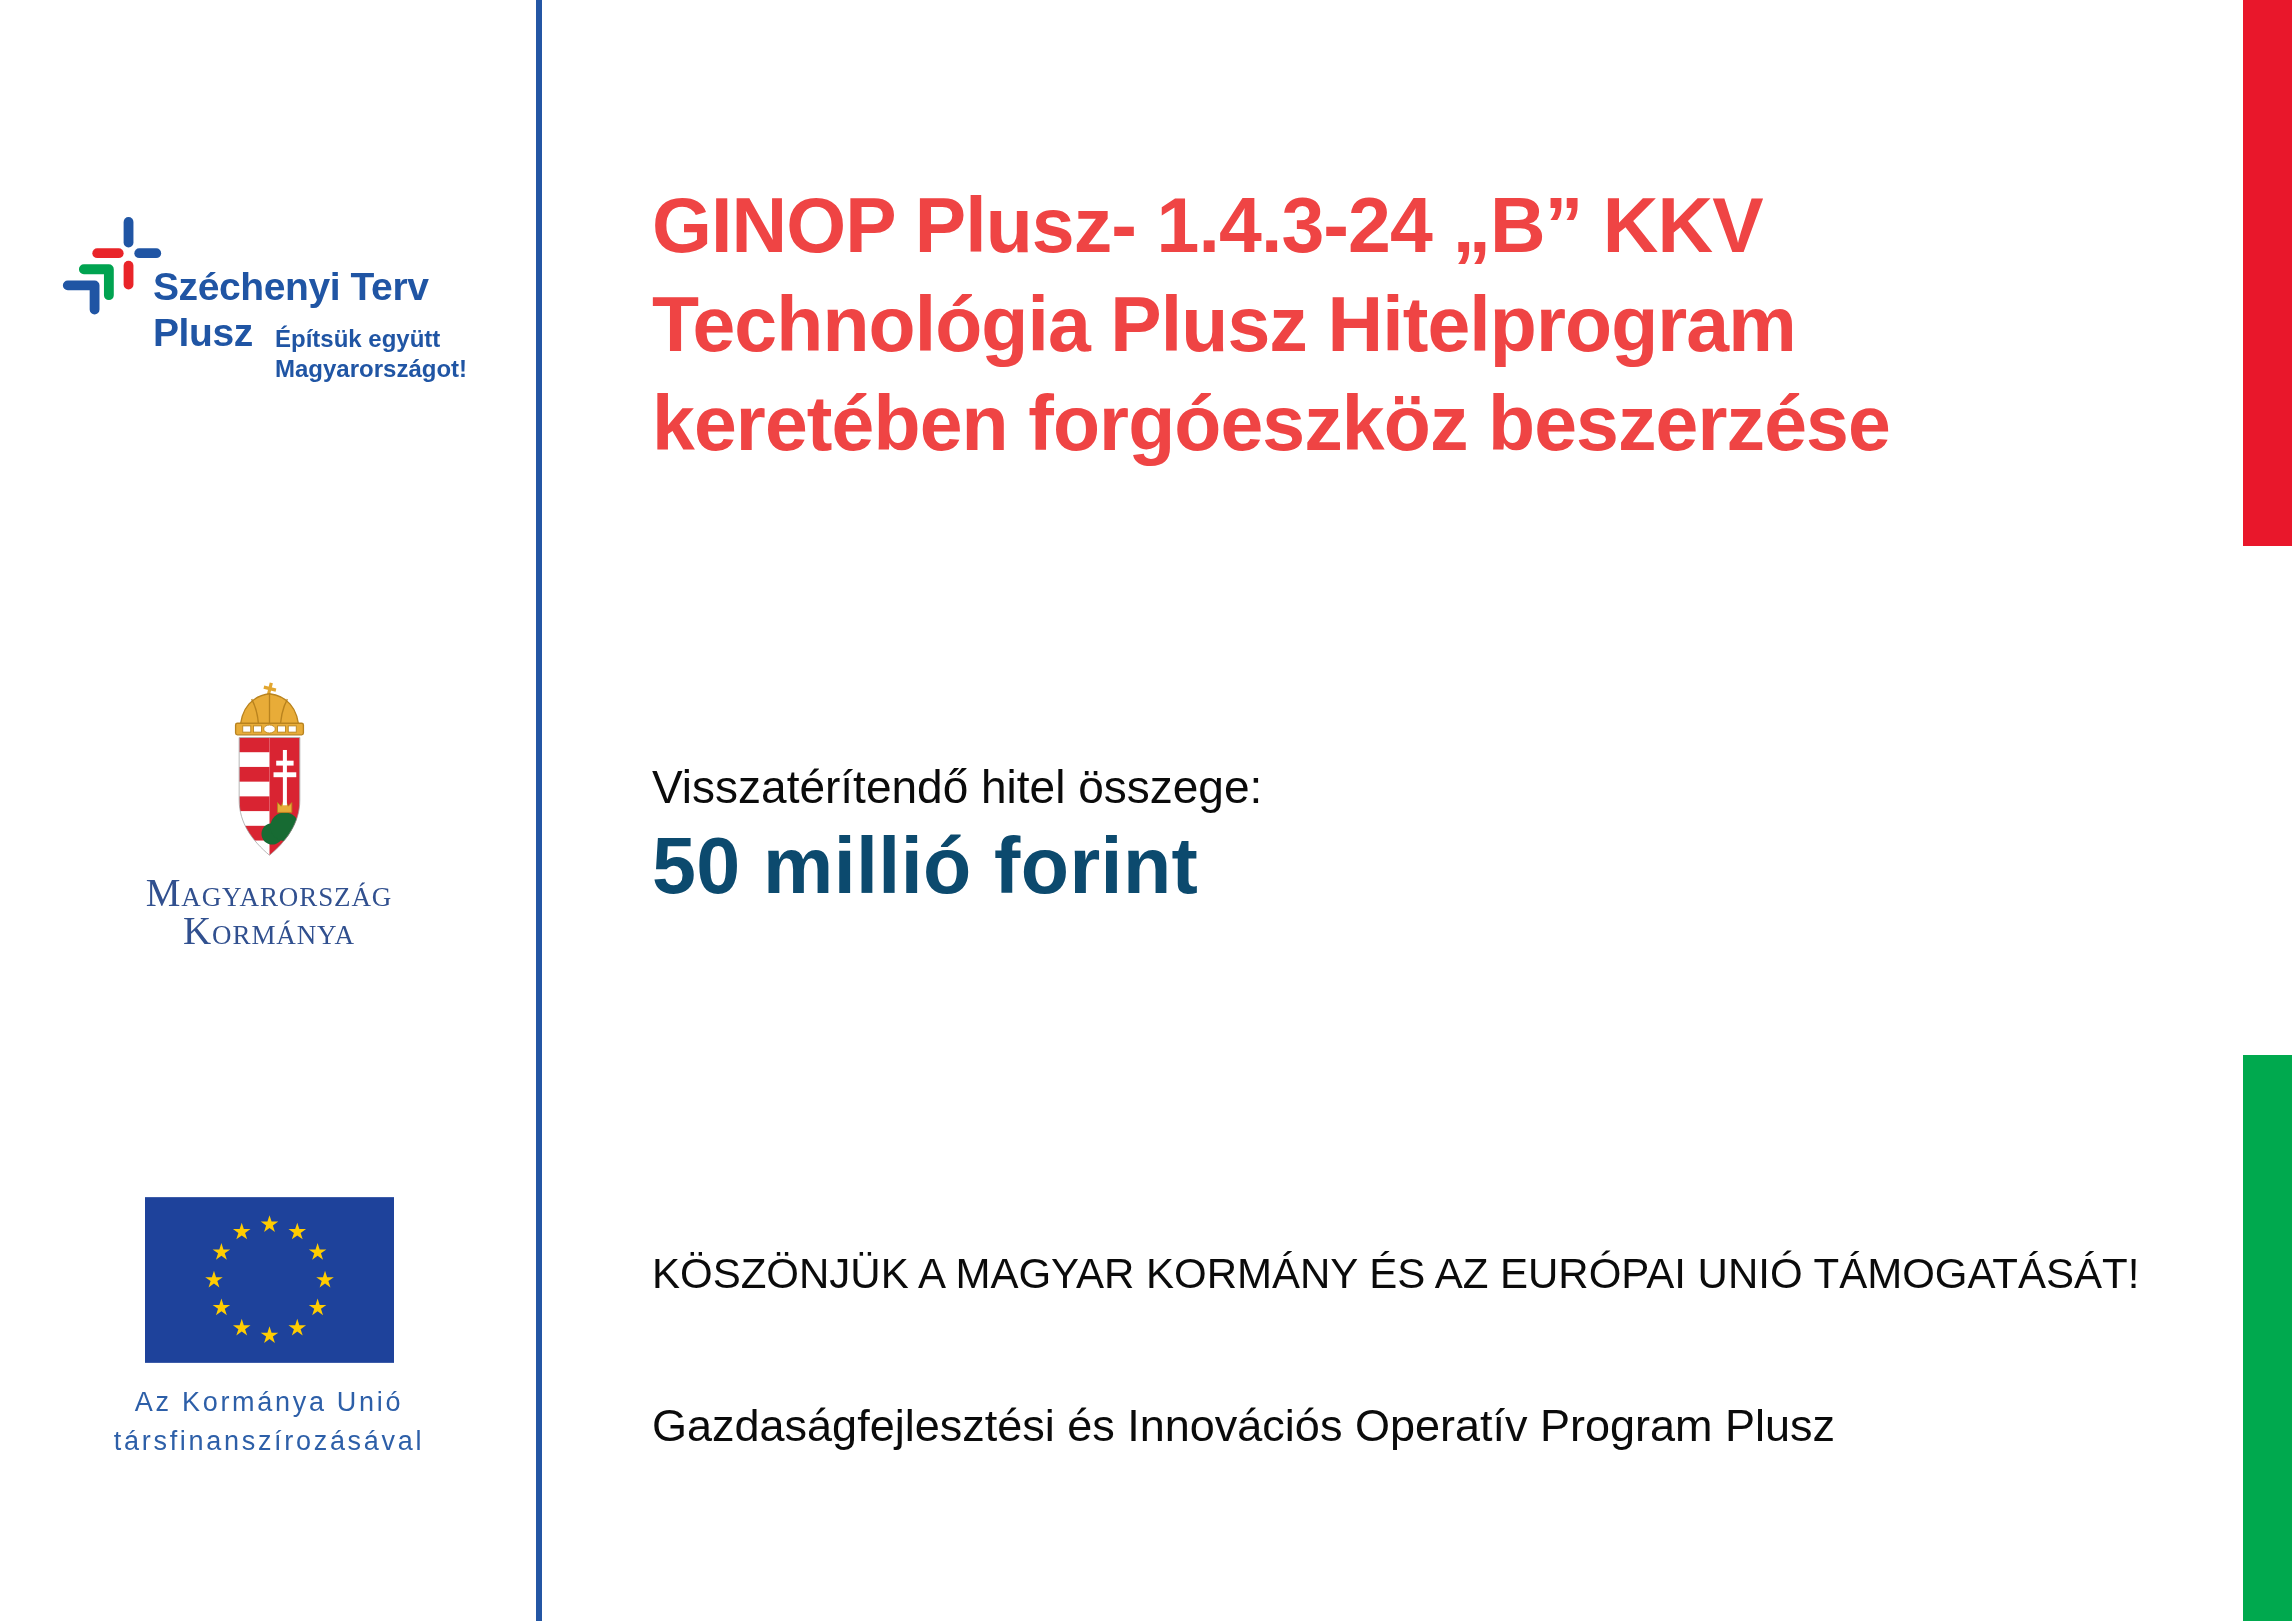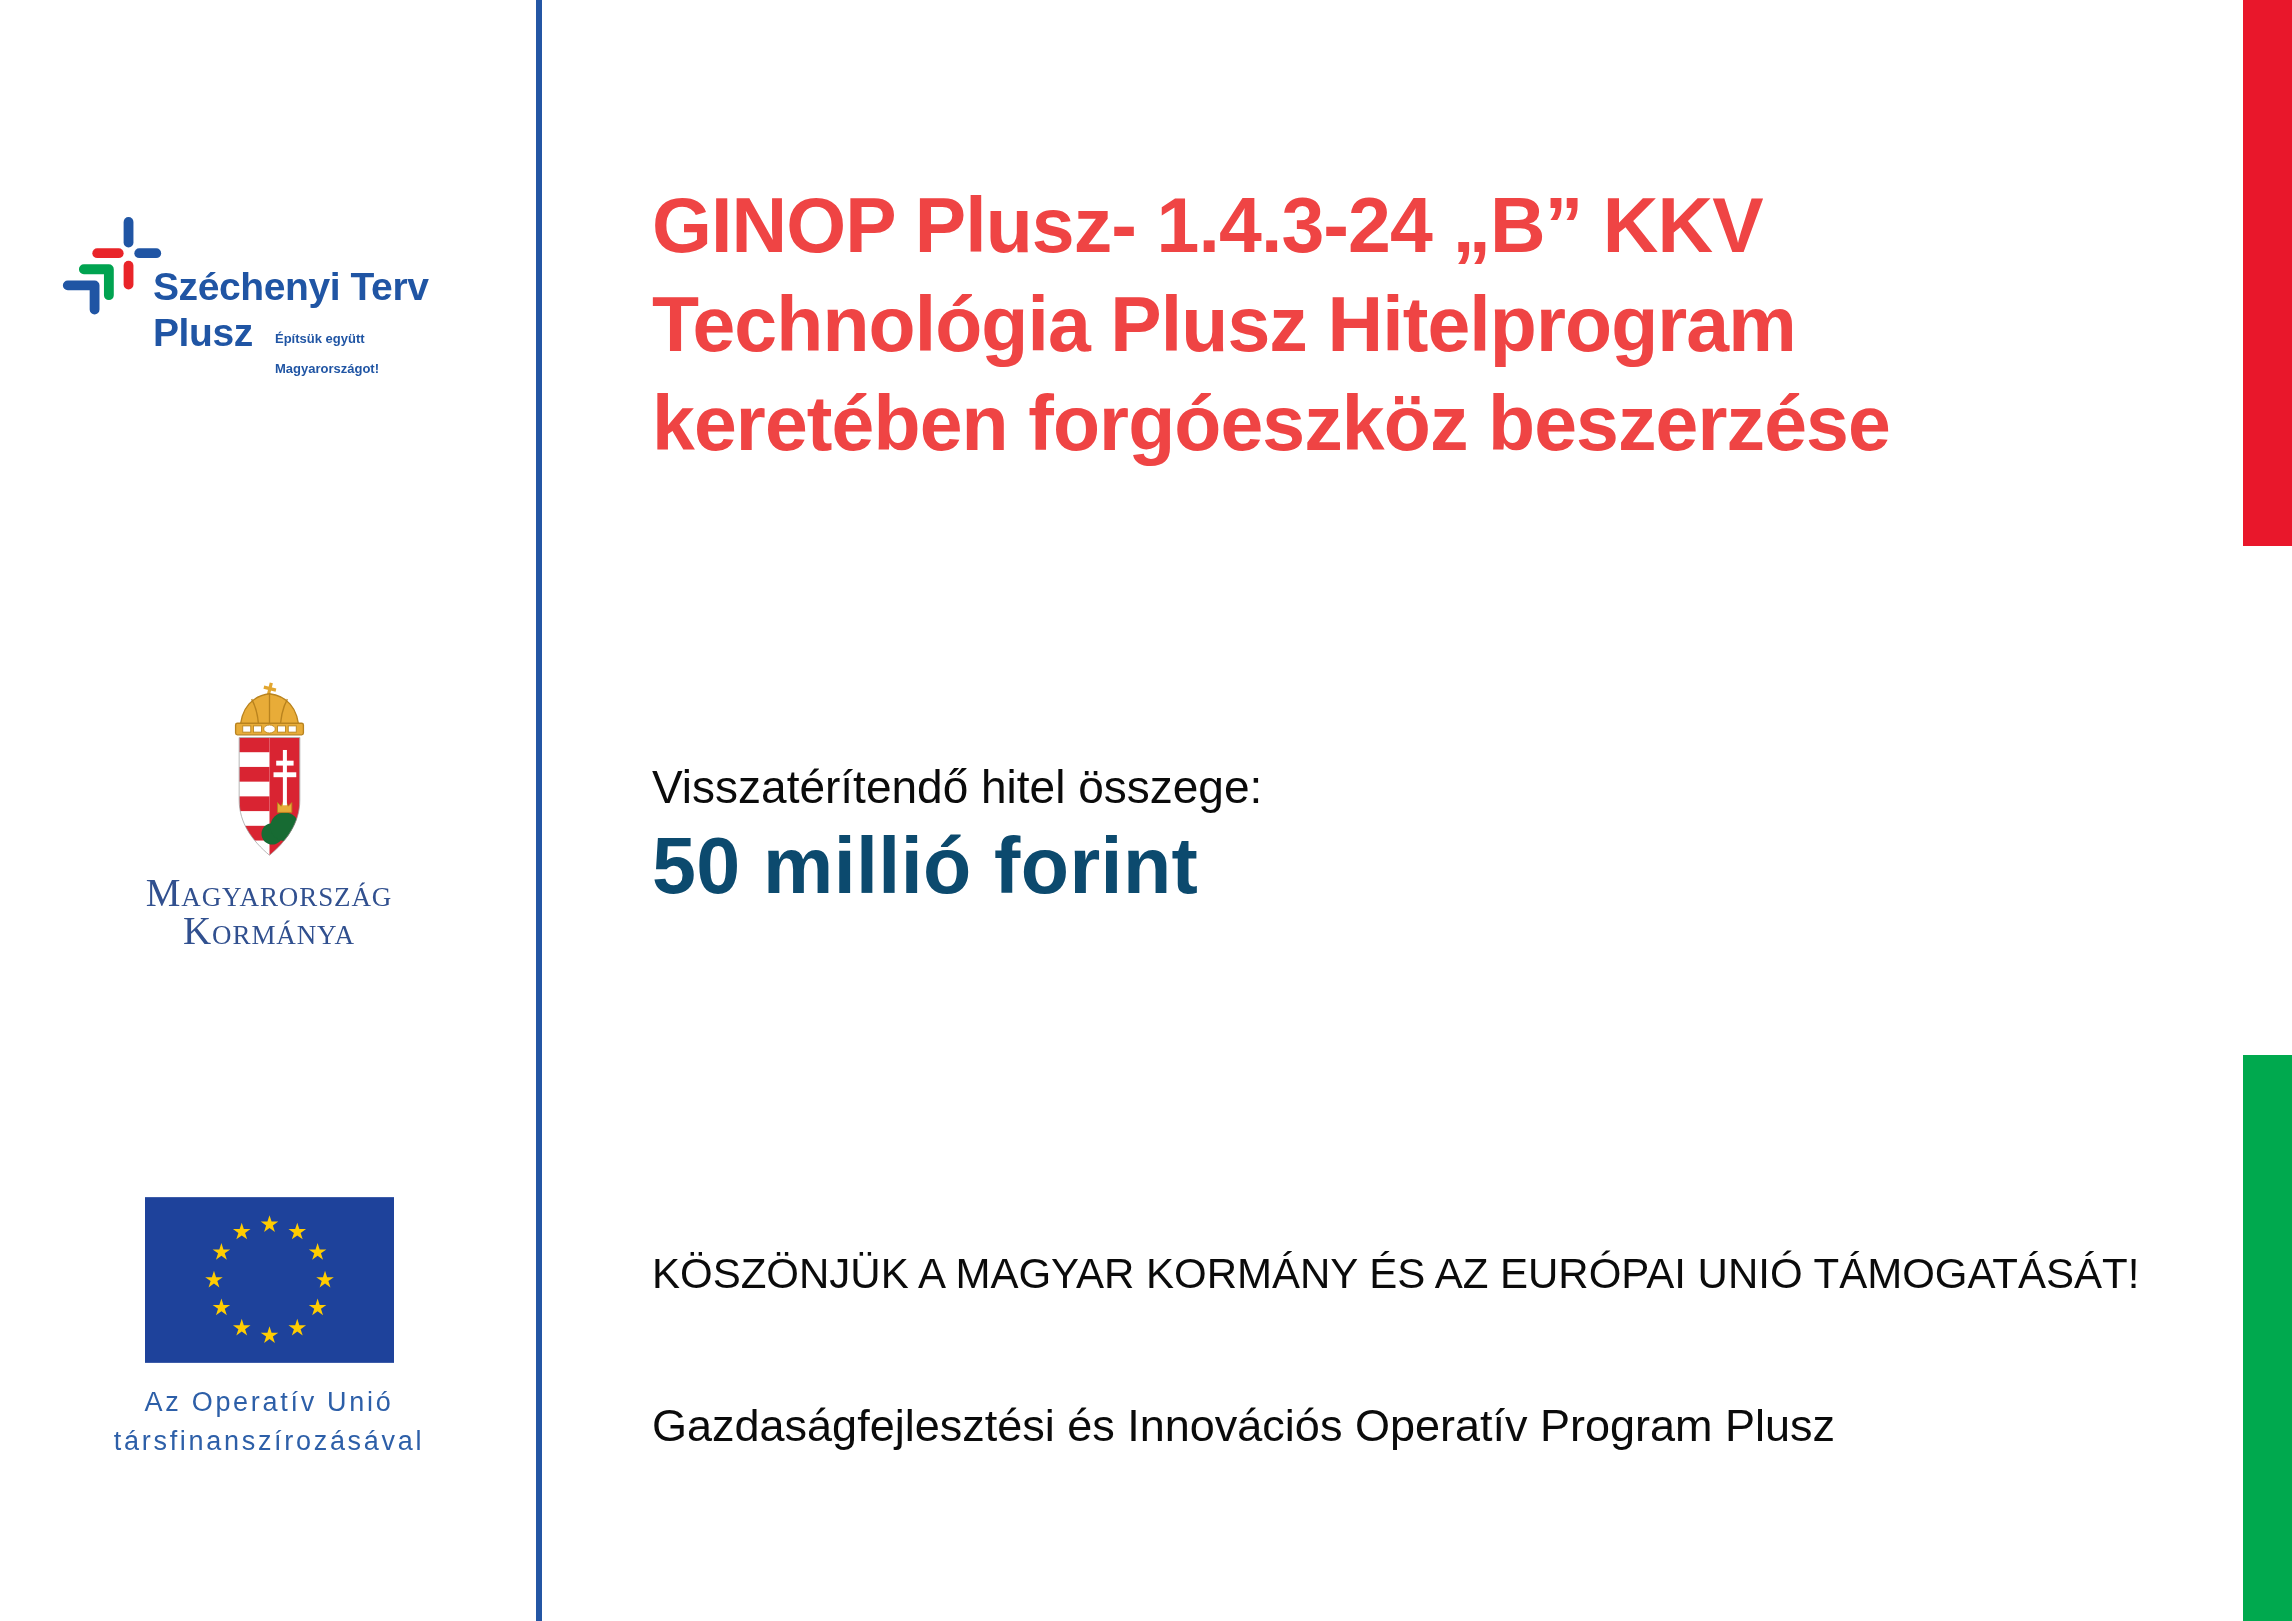--- a/index.html
+++ b/index.html
@@ -18,21 +18,21 @@
   .stripe.green { top:1055px; height:566px; background:#00A94E; }
 
   
   .szechenyi { left:56px; top:213px; width:466px; height:179px; }
   .sz-mark { position:absolute; left:0; top:0; }
   .sz-name { position:absolute; left:97px; font-weight:bold; color:#2055A4;
              font-size:39px; line-height:1; white-space:nowrap; letter-spacing:-0.4px; }
   .sz-name.l1 { top:54px; }
   .sz-name.l2 { top:100px; }
   .sz-slogan { position:absolute; left:219px; top:111px; font-weight:bold;
-               color:#2055A4; font-size:13px; line-height:29.6px; white-space:nowrap; }
+               color:#2055A4; font-size:24px; line-height:29.6px; white-space:nowrap; }
 
   
   .gov { left:90px; top:682px; width:358px; text-align:center; }
   .gov svg { display:block; margin:0 auto; }
   .gov-text { margin-top:15px; font-family:"Liberation Serif","DejaVu Serif",serif;
               font-variant:small-caps; font-size:39px; line-height:38px;
               color:#31508F; letter-spacing:0.9px; }
 
   
   .eu { left:72px; top:1197px; width:394px; text-align:center; }
@@ -141,21 +141,21 @@
       <use href="#eustar" transform="translate(192.7,123.5)"></use>
       <use href="#eustar" transform="translate(170,146.2)"></use>
       <use href="#eustar" transform="translate(139,154.5)"></use>
       <use href="#eustar" transform="translate(108,146.2)"></use>
       <use href="#eustar" transform="translate(85.3,123.5)"></use>
       <use href="#eustar" transform="translate(77,92.5)"></use>
       <use href="#eustar" transform="translate(85.3,61.5)"></use>
       <use href="#eustar" transform="translate(108,38.8)"></use>
     </svg>
     <div class="eu-text">
-      <div>Az Operatív Unió</div>
+      <div>Az Kormánya Unió</div>
       <div>társfinanszírozásával</div>
     </div>
   </div>
 
   <div class="abs title">
     <div>GINOP Plusz- 1.4.3-24 „B” KKV</div>
     <div>Technológia Plusz Hitelprogram</div>
     <div>keretében forgóeszköz beszerzése</div>
   </div>
 

